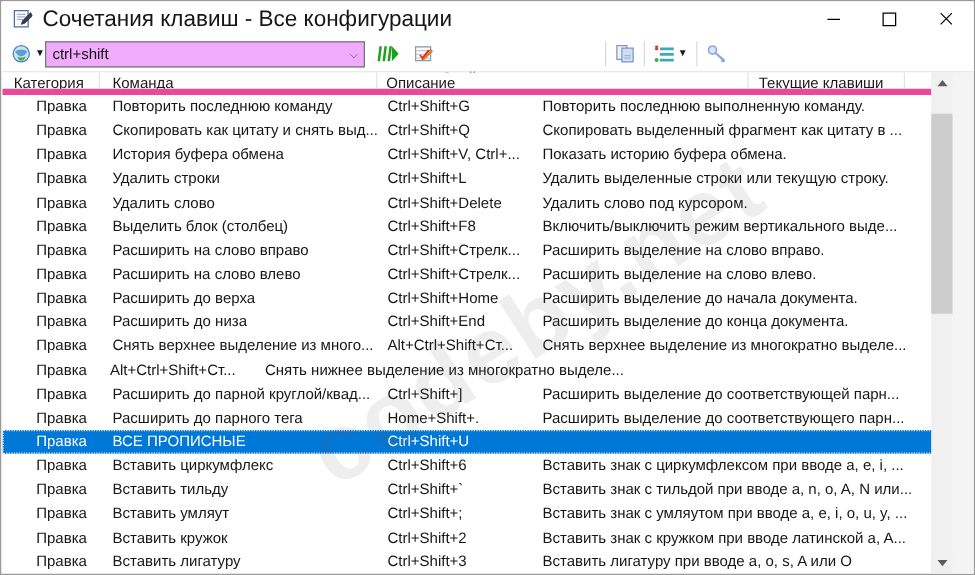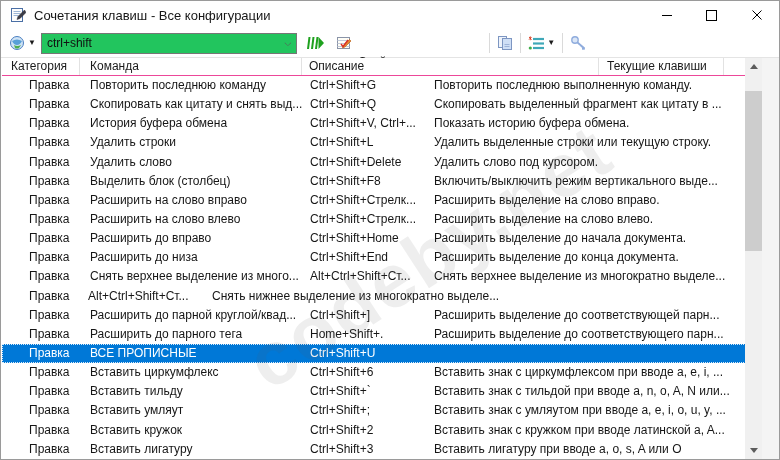--- a/index.html
+++ b/index.html
@@ -4,39 +4,39 @@
 <style>
   html,body{margin:0;padding:0;background:#fff;}
   .window{
     position:relative;width:780px;height:460px;box-sizing:border-box;
     border:1px solid #9a9a9a;background:#fff;overflow:hidden;
     font-family:"Liberation Sans",sans-serif;font-size:12px;color:#161616;
   }
   
   .titlebar{position:absolute;top:0;left:0;right:0;height:28px;display:flex;align-items:center;background:#fff;}
   .app-icon{margin-left:9px;width:16px;height:16px;flex:0 0 16px;}
-  .title-text{margin-left:8px;font-size:13px;white-space:nowrap;}
+  .title-text{margin-left:8px;font-size:18px;white-space:nowrap;}
   .win-controls{position:absolute;top:0;right:0;height:28px;display:flex;}
   .win-btn{width:45px;height:28px;display:flex;align-items:center;justify-content:center;}
   .glyph-min{width:10px;height:1px;background:#000;}
   .glyph-max{width:9px;height:9px;border:1px solid #000;}
   
   .toolbar{position:absolute;top:28px;left:0;right:0;height:29px;display:flex;align-items:center;
            background:#fff;border-bottom:1px solid #e4e4e4;box-sizing:border-box;padding-left:8px;}
   .caret{font-size:8px;color:#1a1a1a;margin-left:2px;line-height:1;}
-  .combo{margin-left:5px;width:256px;height:21px;border:1px solid #767676;display:flex;align-items:center;box-sizing:border-box;background:#22c55e;}
+  .combo{width:256px;height:21px;border:1px solid #767676;display:flex;align-items:center;box-sizing:border-box;background:#f0abfc;}
   .combo input{flex:1;border:none;outline:none;padding:0 0 0 5px;font:12px "Liberation Sans",sans-serif;color:#111;background:transparent;}
   .combo .chev{width:16px;text-align:center;color:#5a5a5a;font-size:9px;}
   .tb-ico{margin-left:8px;display:flex;align-items:center;}
   .props-btn{display:flex;align-items:center;margin-left:9px;padding:2px 3px;}
   .props-btn .lbl{margin-left:6px;white-space:nowrap;margin-top:38px;}
   .tb-sep{width:1px;height:20px;background:#dadada;margin:0 7px;}
   
   .list-header{position:absolute;top:57px;left:1px;width:744px;height:18px;display:flex;background:#fff;
-               border-bottom:1px solid #ec4899;box-sizing:border-box;}
+               border-bottom:5px solid #ec4899;box-sizing:border-box;}
   .hcell{box-sizing:border-box;border-right:1px solid #e2e2e2;white-space:nowrap;overflow:hidden;
          line-height:17px;color:#1a1a1a;}
   .h-cat{width:78px;padding-left:9px;}
   .h-cmd{width:222px;padding-left:10px;}
   .h-keys{width:125px;padding-left:8px;}
   .h-desc{width:297px;padding-left:7px;}
   .h-fill{flex:1;border-right:none;}
   
   .rows{position:absolute;top:75px;left:1px;width:744px;height:383px;overflow:hidden;}
   .row{height:19.15px;line-height:19.15px;display:flex;white-space:nowrap;}
@@ -213,21 +213,21 @@
       <div class="c-desc">Расширить выделение на слово вправо.</div>
     </div>
       <div class="row">
       <div class="c-cat">Правка</div>
       <div class="c-cmd">Расширить на слово влево</div>
       <div class="c-keys">Ctrl+Shift+Стрелк...</div>
       <div class="c-desc">Расширить выделение на слово влево.</div>
     </div>
       <div class="row">
       <div class="c-cat">Правка</div>
-      <div class="c-cmd">Расширить до вправо</div>
+      <div class="c-cmd">Расширить до верха</div>
       <div class="c-keys">Ctrl+Shift+Home</div>
       <div class="c-desc">Расширить выделение до начала документа.</div>
     </div>
       <div class="row">
       <div class="c-cat">Правка</div>
       <div class="c-cmd">Расширить до низа</div>
       <div class="c-keys">Ctrl+Shift+End</div>
       <div class="c-desc">Расширить выделение до конца документа.</div>
     </div>
       <div class="row">

